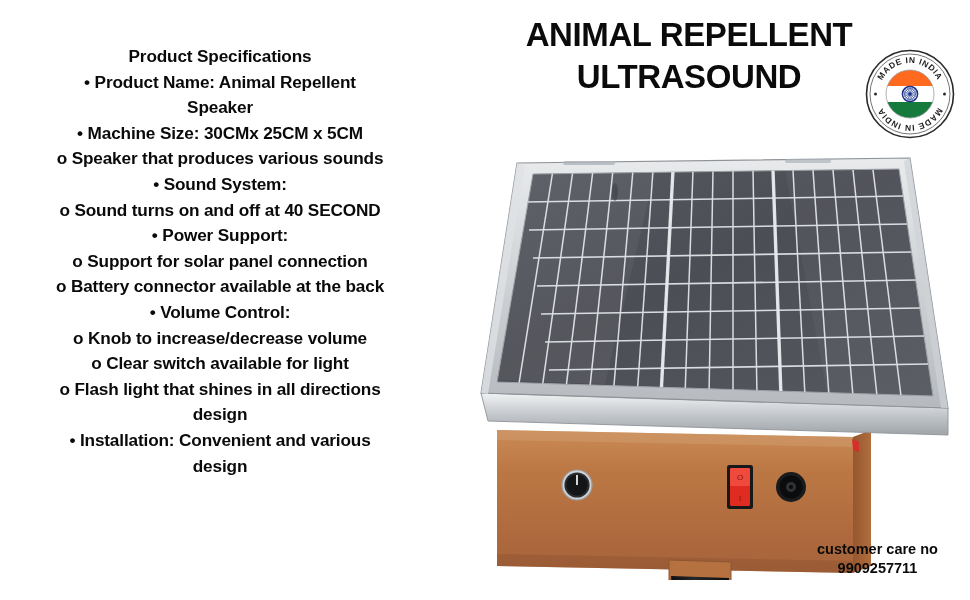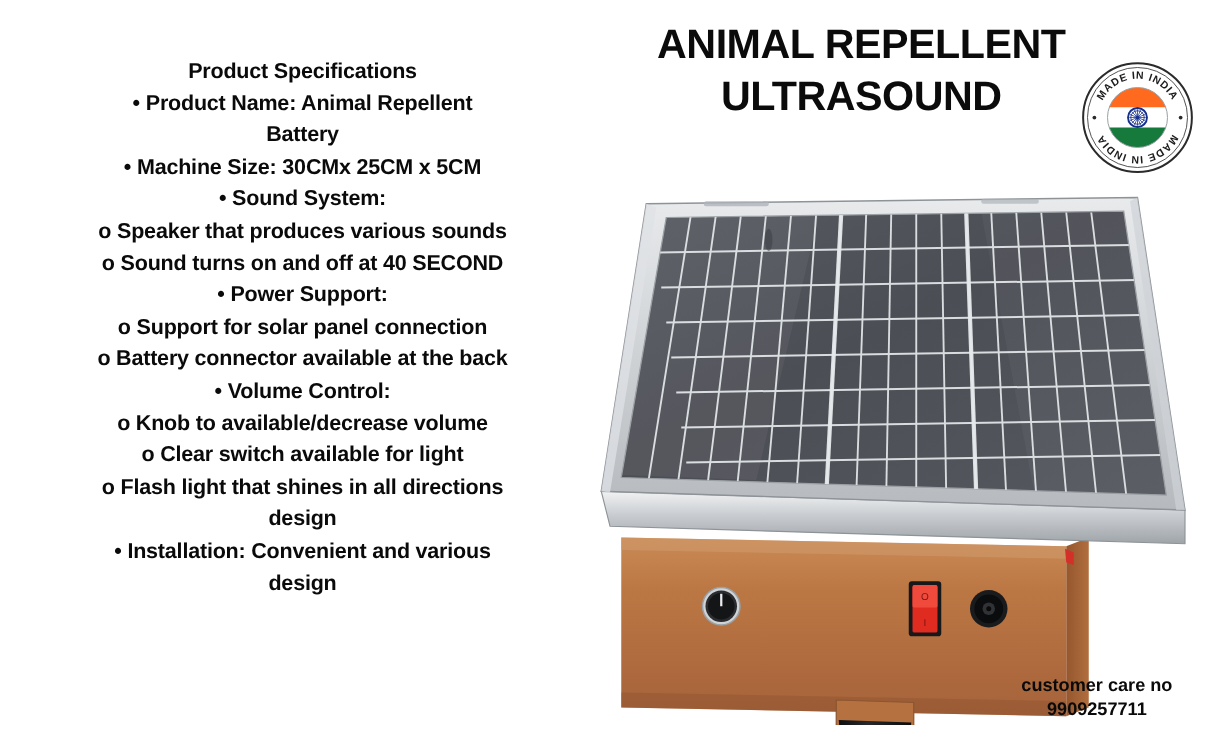--- a/index.html
+++ b/index.html
@@ -7,21 +7,21 @@
     width:970px;height:600px;
     background:#ffffff;
     font-family:"Liberation Sans", sans-serif;
     overflow:hidden;
     position:relative;
   }
   #stage{position:relative;width:970px;height:600px;overflow:hidden;background:#fff;}
 
   
   #specs{
-    position:absolute;left:32px;top:44px;width:420px;
+    position:absolute;left:10px;top:44px;width:420px;
     text-align:center;
     font-weight:bold;
     font-size:17.2px;
     line-height:25.6px;
     color:#0a0a0a;
     letter-spacing:-0.15px;
   }
   #specs .spec-line{white-space:nowrap;}
 
   
@@ -58,30 +58,30 @@
   }
 </style>
 </head>
 <body>
 
 <div id="stage">
 
   <div id="specs">
     <div class="spec-line">Product Specifications</div>
     <div class="spec-line">• Product Name: Animal Repellent</div>
-    <div class="spec-line">Battery</div>
+    <div class="spec-line">Speaker</div>
     <div class="spec-line">• Machine Size: 30CMx 25CM x 5CM</div>
+    <div class="spec-line">o Speaker that produces various sounds</div>
     <div class="spec-line">• Sound System:</div>
-    <div class="spec-line">o Speaker that produces various sounds</div>
     <div class="spec-line">o Sound turns on and off at 40 SECOND</div>
     <div class="spec-line">• Power Support:</div>
     <div class="spec-line">o Support for solar panel connection</div>
     <div class="spec-line">o Battery connector available at the back</div>
     <div class="spec-line">• Volume Control:</div>
-    <div class="spec-line">o Knob to available/decrease volume</div>
+    <div class="spec-line">o Knob to increase/decrease volume</div>
     <div class="spec-line">o Clear switch available for light</div>
     <div class="spec-line">o Flash light that shines in all directions</div>
     <div class="spec-line">design</div>
     <div class="spec-line">• Installation: Convenient and various</div>
     <div class="spec-line">design</div>
   </div>
 
   <div id="headline">
     <div>ANIMAL REPELLENT</div>
     <div>ULTRASOUND</div>

